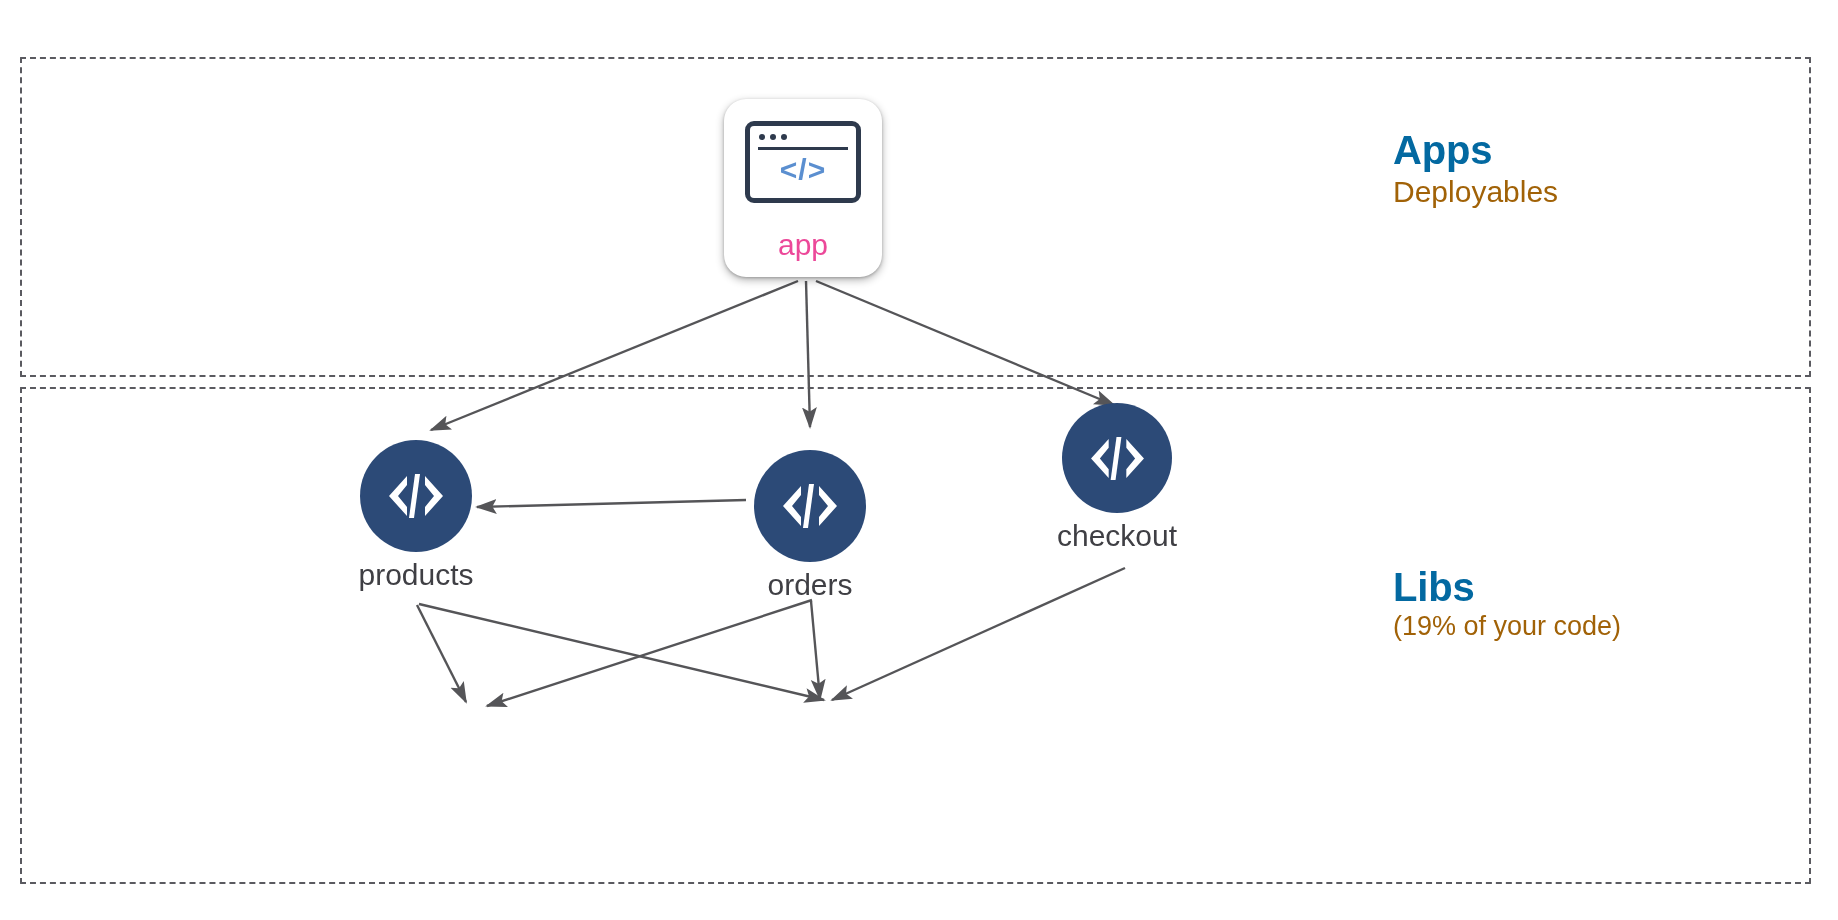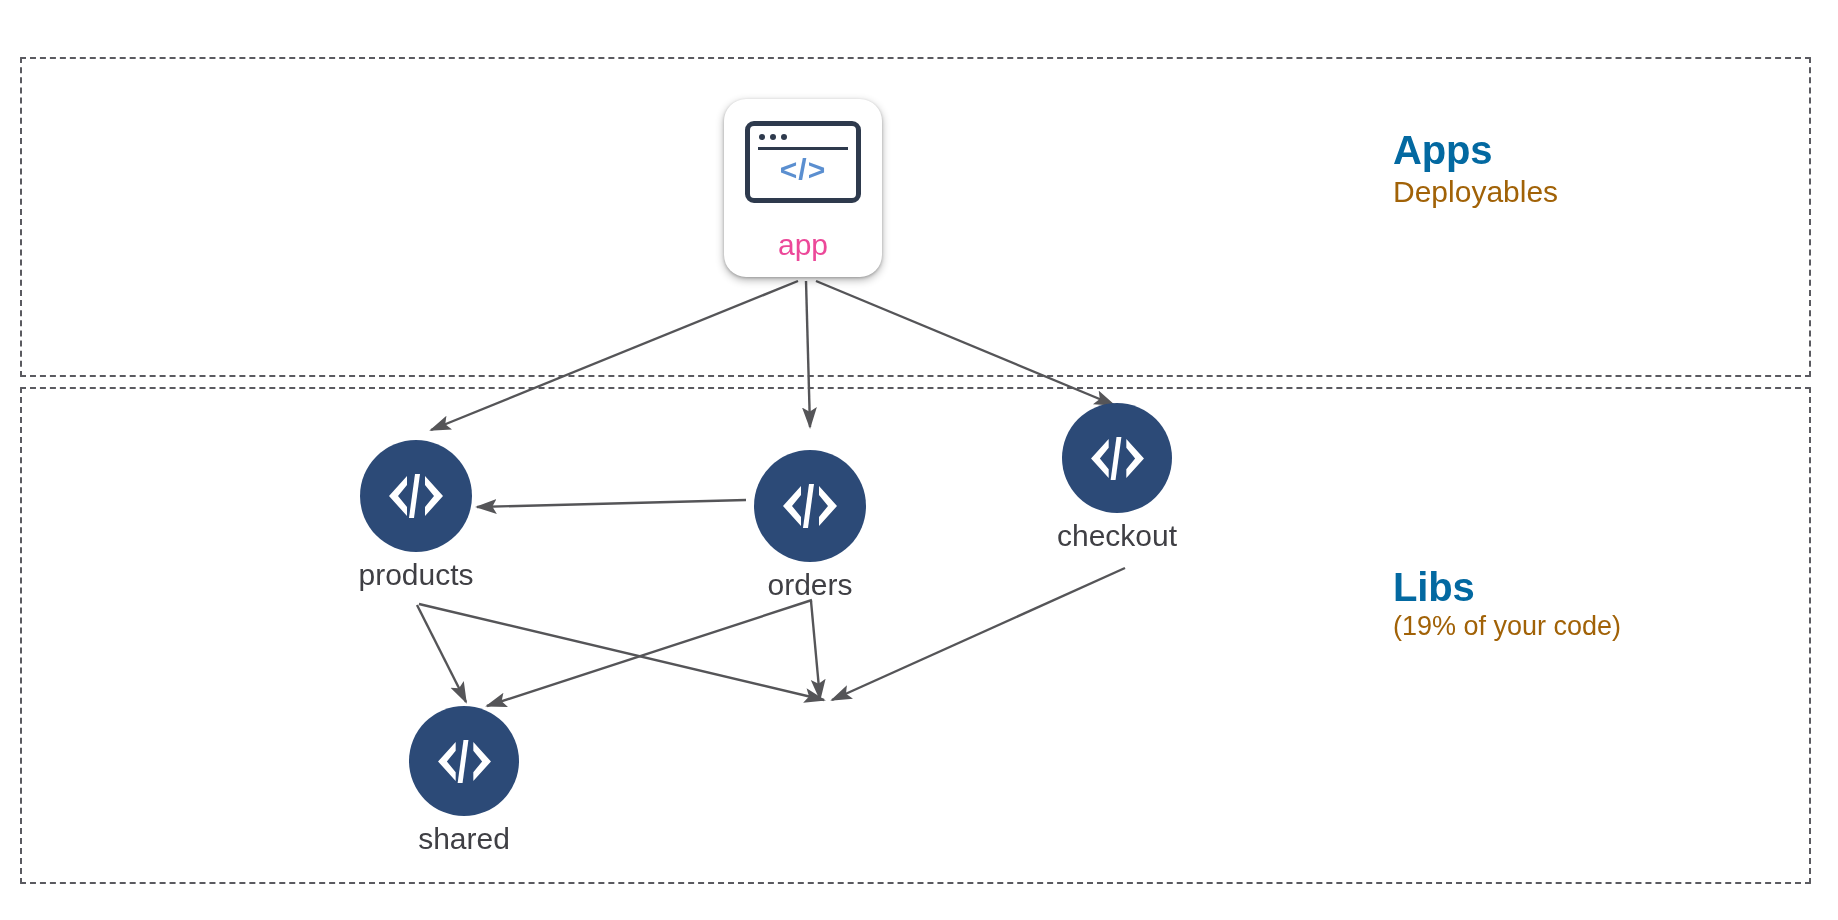--- a/index.html
+++ b/index.html
@@ -230,25 +230,15 @@
     <div class="circle" style="width:110px;height:110px;">
       <svg width="65" height="49" viewBox="0 0 66 50" aria-hidden="true">
         <path d="M24 5 L6 25 L24 45 L24 36 L15 25 L24 14 Z" fill="#ffffff"></path>
         <path d="M42 5 L60 25 L42 45 L42 36 L51 25 L42 14 Z" fill="#ffffff"></path>
         <path d="M37 3 L31 47 L26 47 L32 3 Z" fill="#ffffff"></path>
       </svg>
     </div>
     <div class="lib-label">checkout</div>
   </div>
 
-  <div class="lib-node" id="node-shared" style="left:409px; top:706px; width:110px;">
-    <div class="circle" style="width:110px;height:110px;">
-      <svg width="65" height="49" viewBox="0 0 66 50" aria-hidden="true">
-        <path d="M24 5 L6 25 L24 45 L24 36 L15 25 L24 14 Z" fill="#ffffff"></path>
-        <path d="M42 5 L60 25 L42 45 L42 36 L51 25 L42 14 Z" fill="#ffffff"></path>
-        <path d="M37 3 L31 47 L26 47 L32 3 Z" fill="#ffffff"></path>
-      </svg>
-    </div>
-    <div class="lib-label">shared</div>
-  </div>
 
 
 </div>
 
 </body></html>

